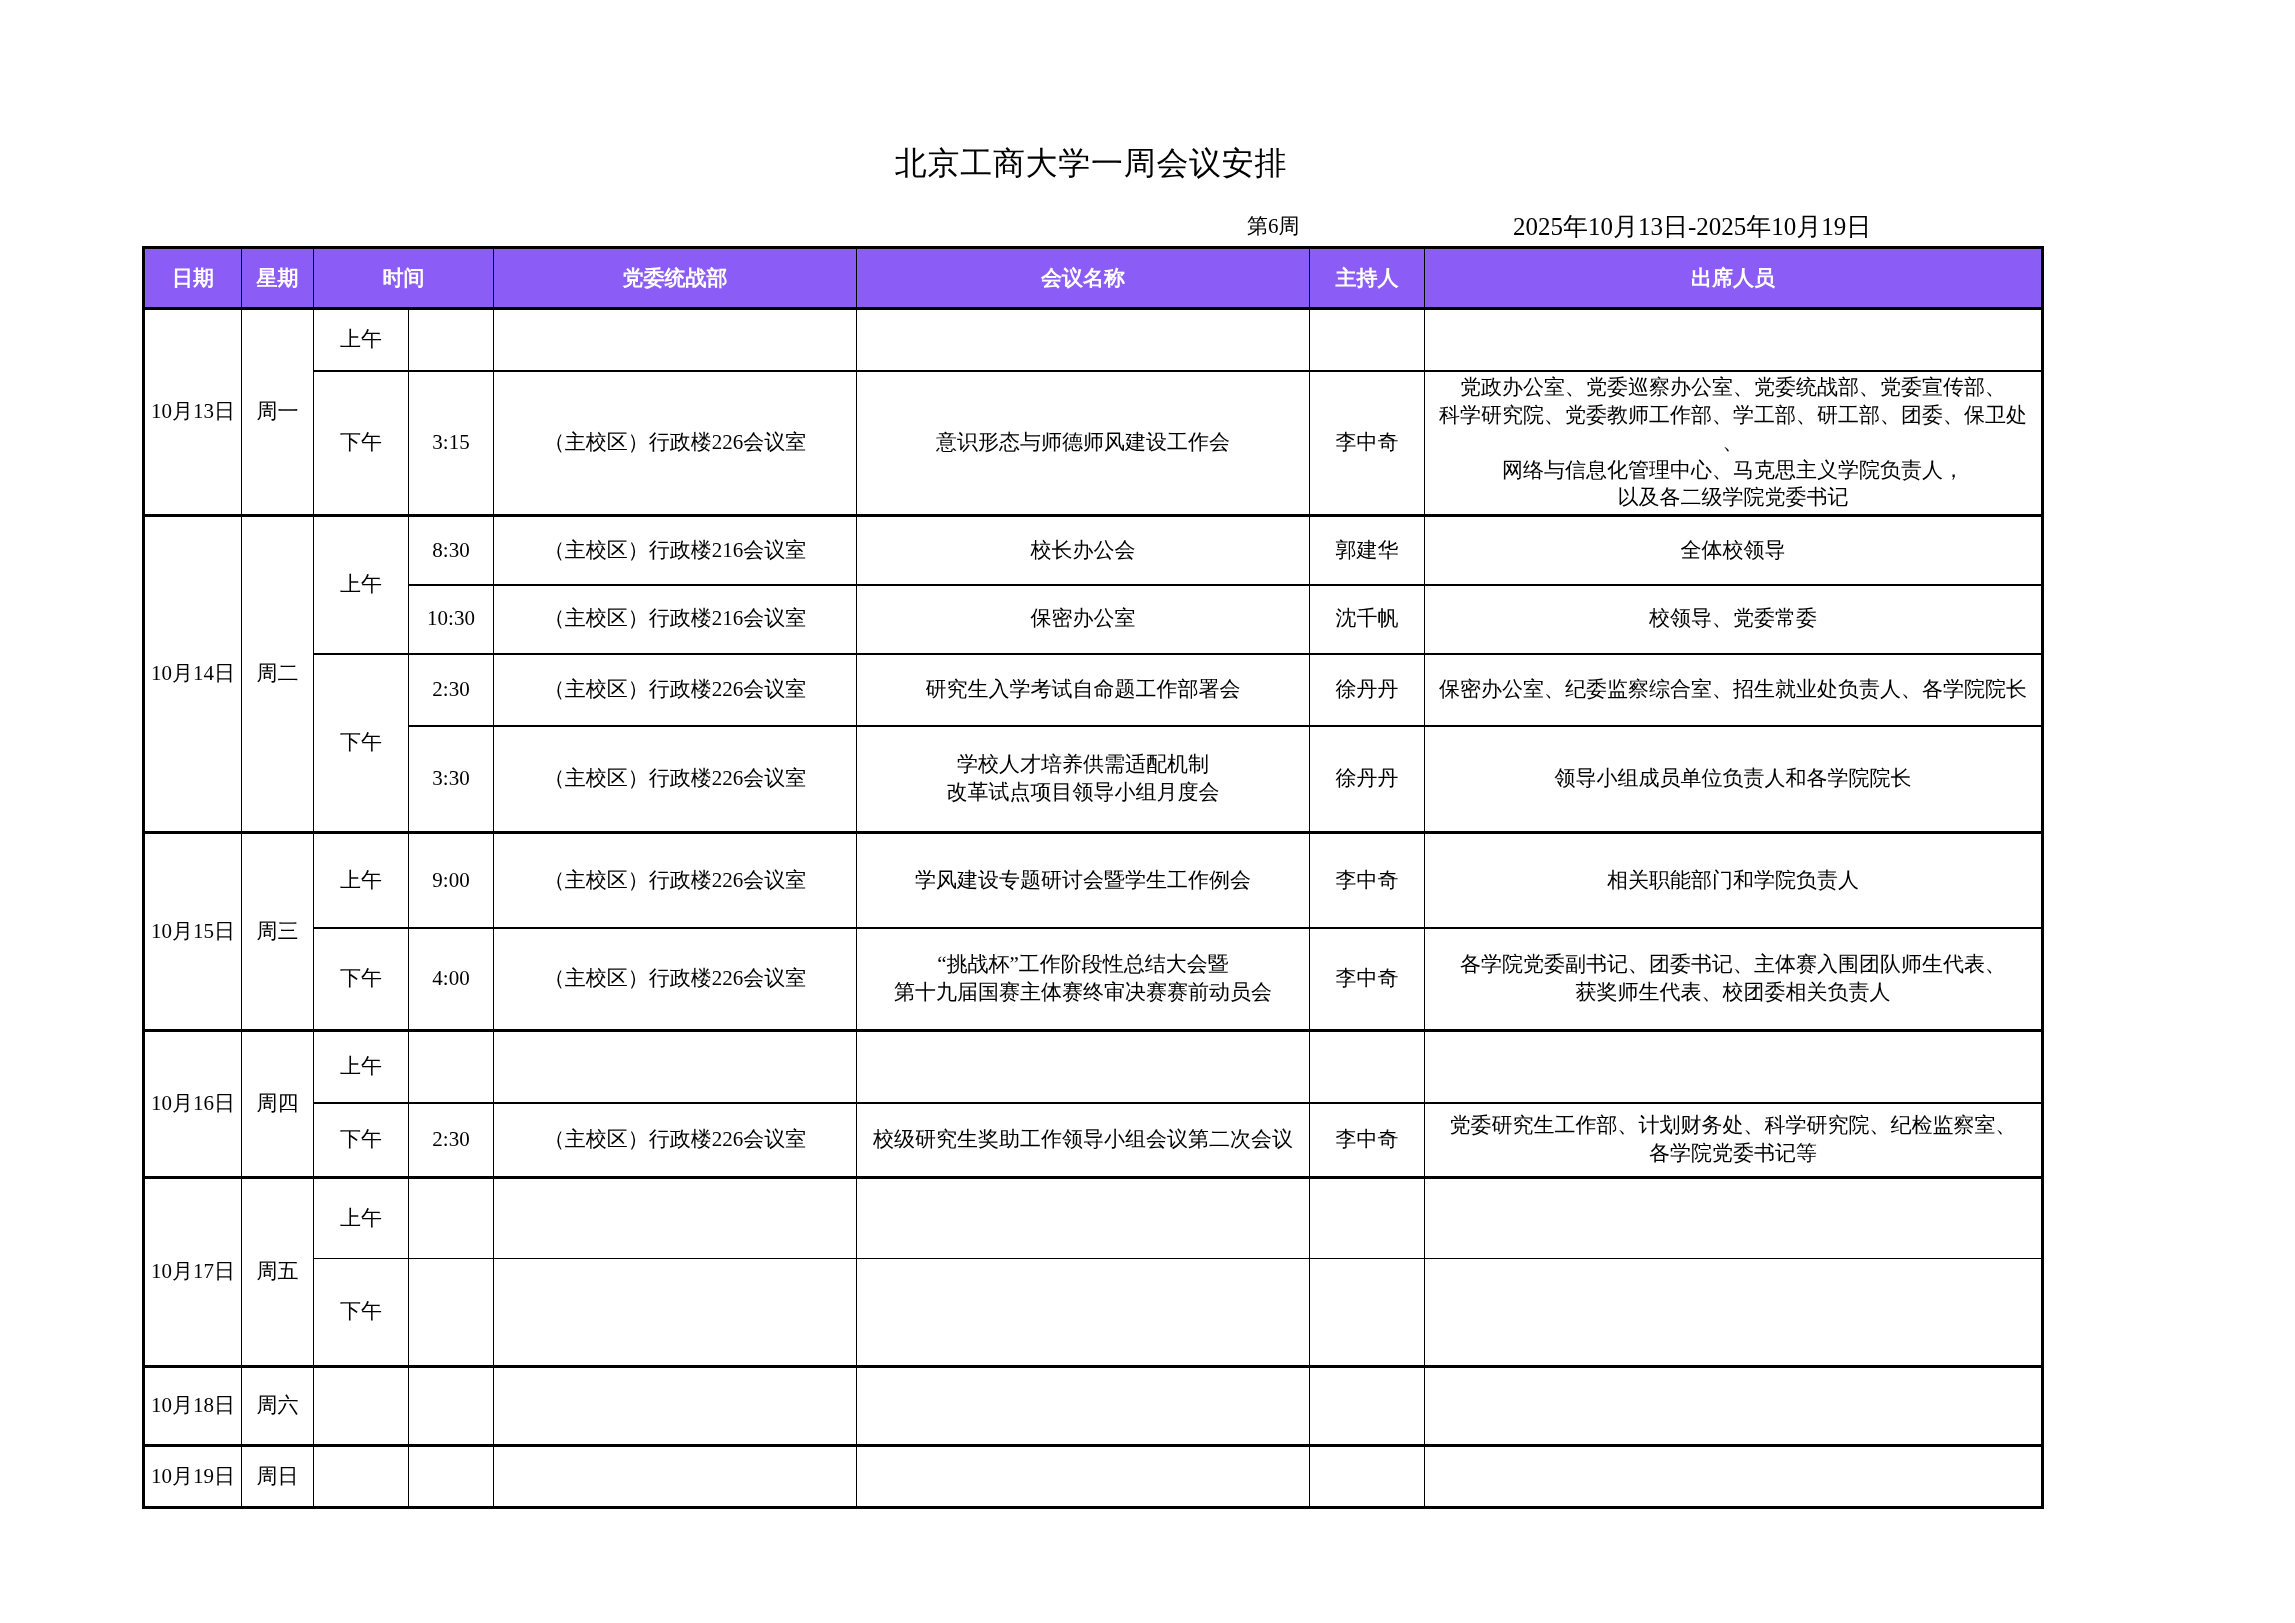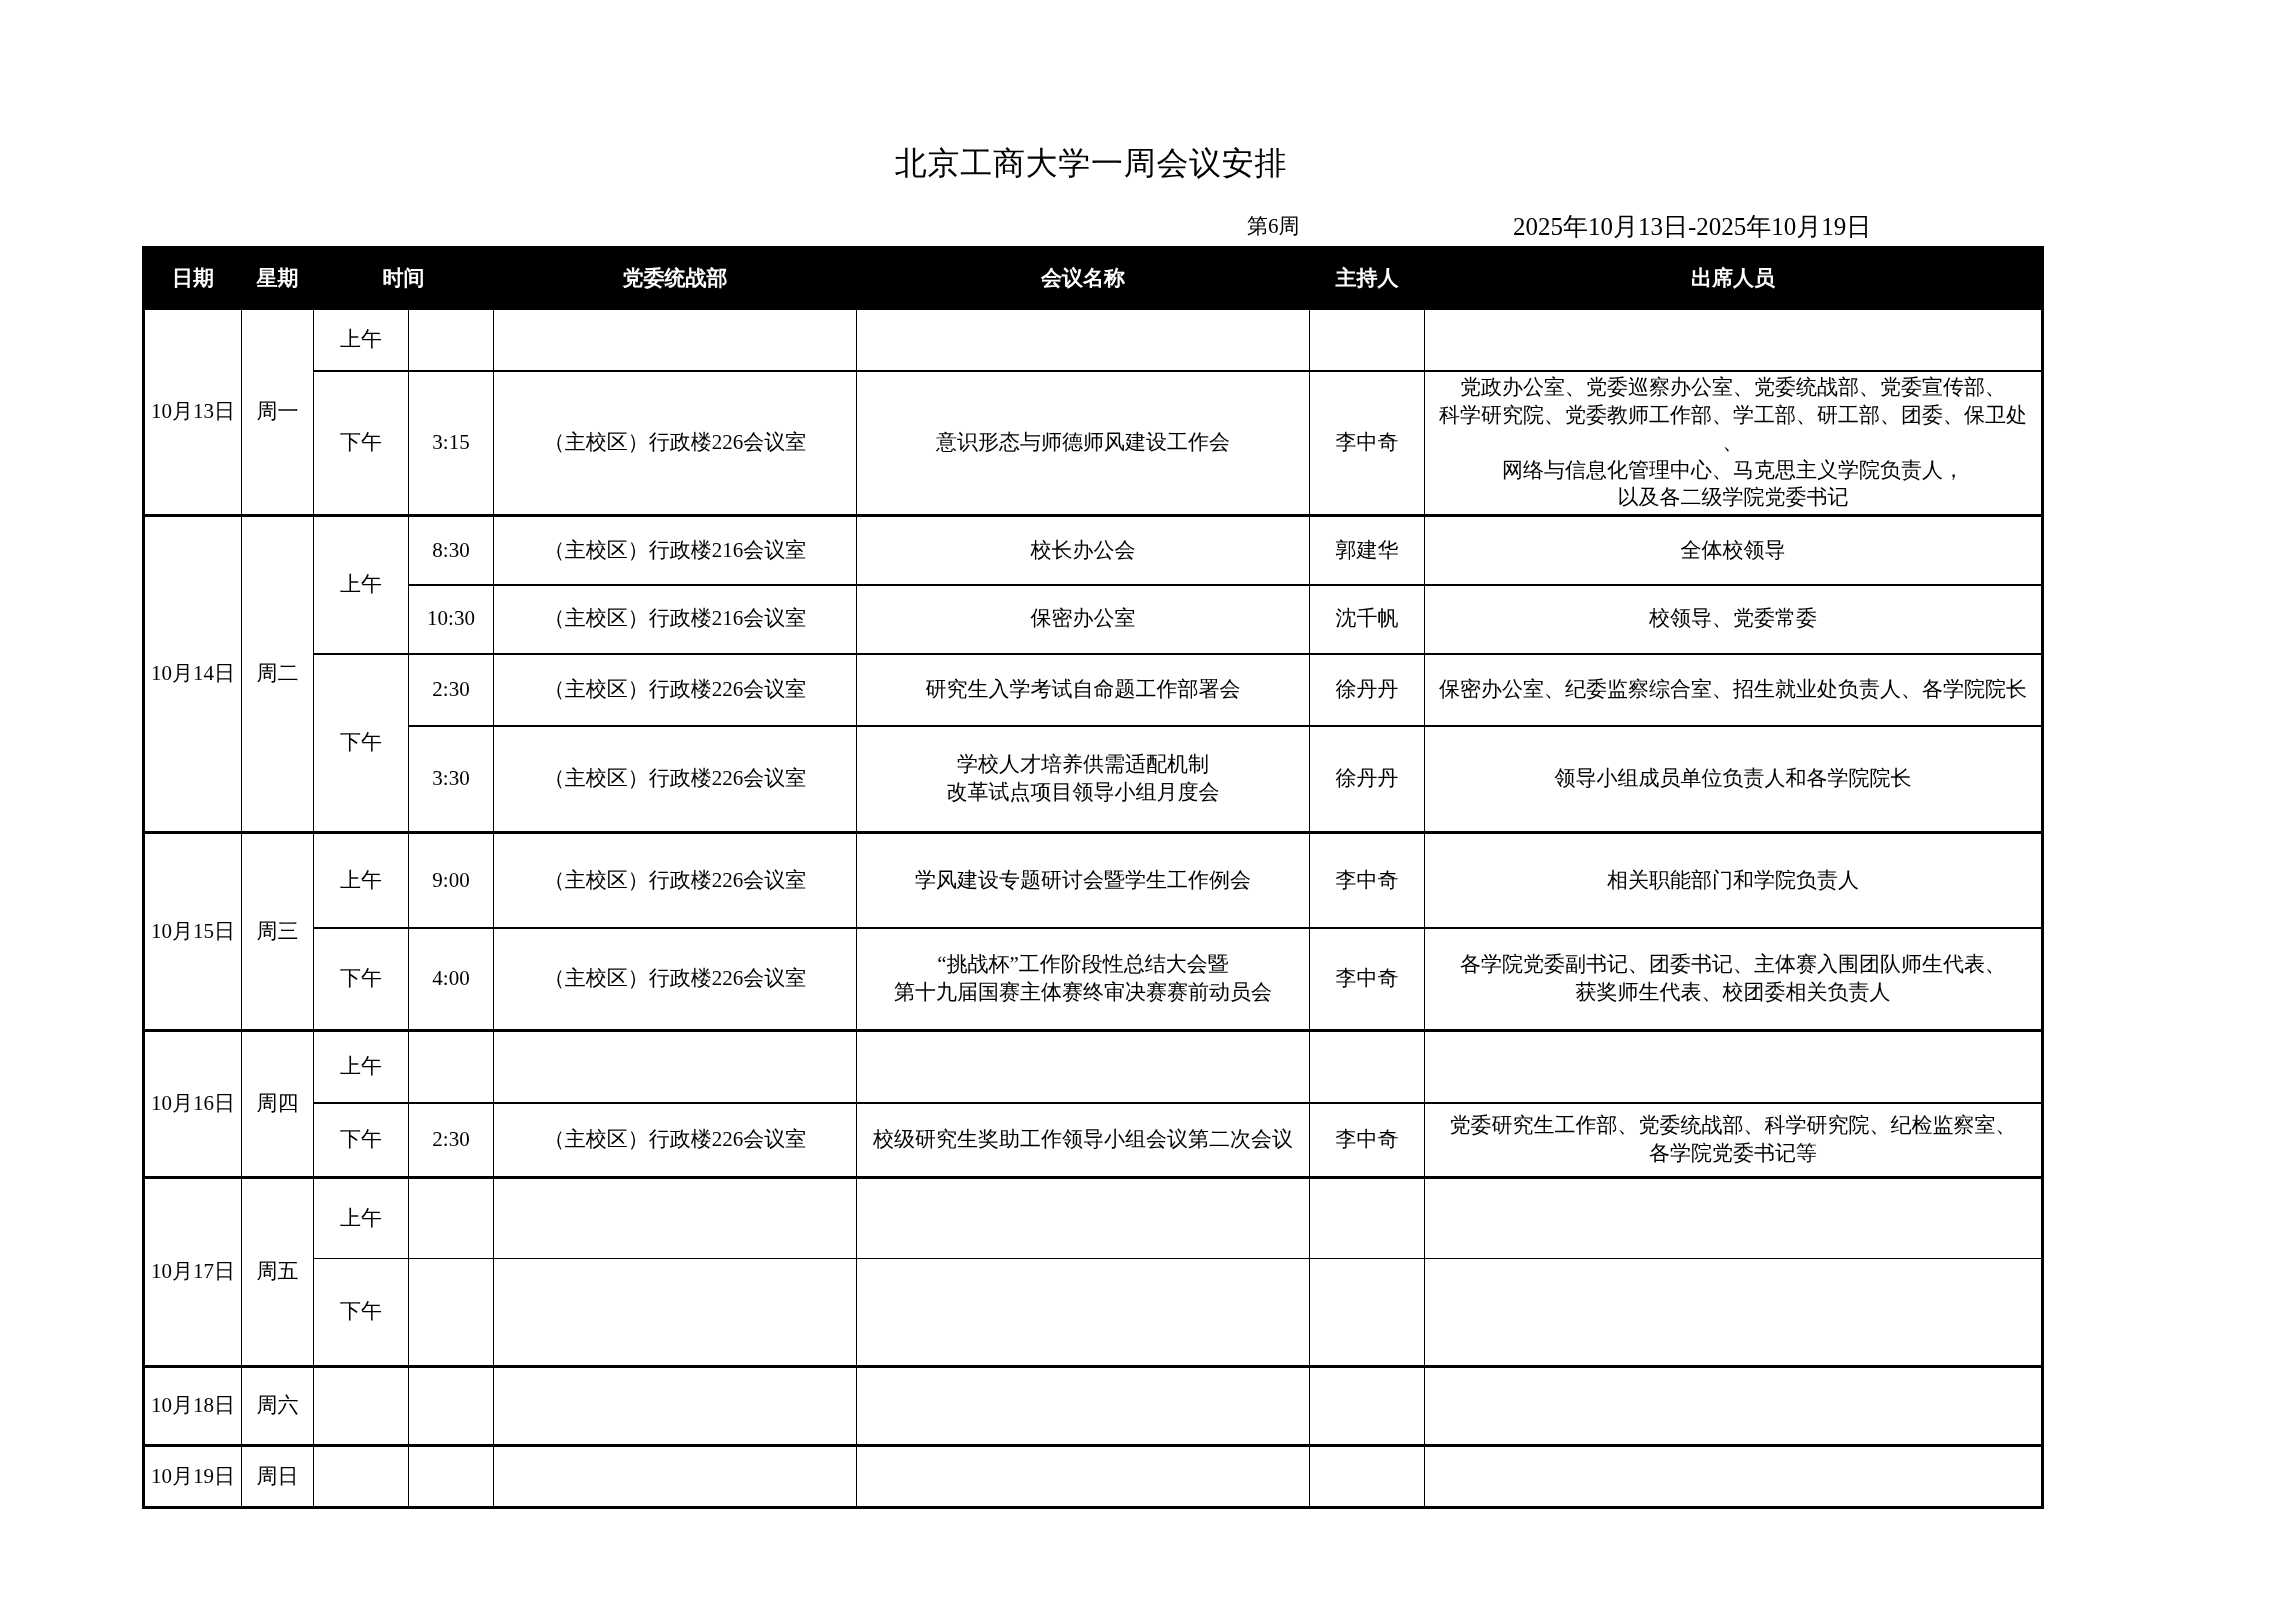--- a/index.html
+++ b/index.html
@@ -50,21 +50,21 @@
     border: 1.4px solid #000000;
     text-align: center;
     vertical-align: middle;
     padding: 1.4px 4.3px;
     font-size: 21px;
     line-height: 27.5px;
     white-space: pre-line;
     overflow: hidden;
   }
   table.schedule thead th {
-    background: #000000;
+    background: #8b5cf6;
     color: #ffffff;
     font-family: "Liberation Sans", "DejaVu Sans", sans-serif;
     font-weight: bold;
     border-bottom-width: 3.6px;
   }
   tr.sep-day > td { border-top-width: 3.6px; }
   tr.sep-mid > td { border-top-width: 2.9px; }
 </style>
 </head>
 <body>
@@ -184,21 +184,21 @@
       <td></td>
       <td></td>
       <td></td>
     </tr>
     <tr class="sep-mid" style="height:75px">
       <td>下午</td>
       <td>2:30</td>
       <td>（主校区）行政楼226会议室</td>
       <td>校级研究生奖助工作领导小组会议第二次会议</td>
       <td>李中奇</td>
-      <td>党委研究生工作部、党委统战部、科学研究院、纪检监察室、
+      <td>党委研究生工作部、计划财务处、科学研究院、纪检监察室、
 各学院党委书记等</td>
     </tr>
 
     <tr class="sep-day" style="height:81px">
       <td rowspan="2">10月17日</td>
       <td rowspan="2">周五</td>
       <td>上午</td>
       <td></td>
       <td></td>
       <td></td>

